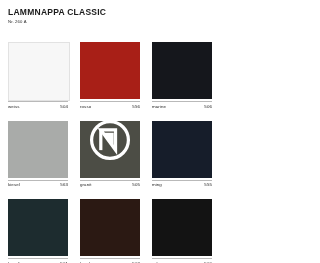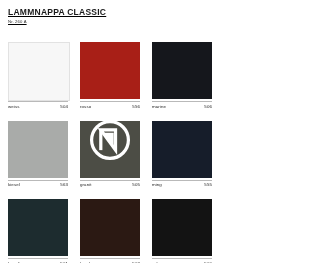--- a/index.html
+++ b/index.html
@@ -12,21 +12,20 @@
     background: #ffffff;
     font-family: "Liberation Sans", sans-serif;
     overflow: hidden;
   }
   .card {
     position: relative;
     width: 220px;
     height: 258px;
     box-sizing: border-box;
     padding: 7px 8px 0 8px;
-    text-decoration: underline;
   }
   .header {
     margin: 0 0 0 0;
   }
   .title {
     font-size: 8.5px;
     font-weight: bold;
     letter-spacing: 0.25px;
     color: #1b1b1b;
     line-height: 10px;

